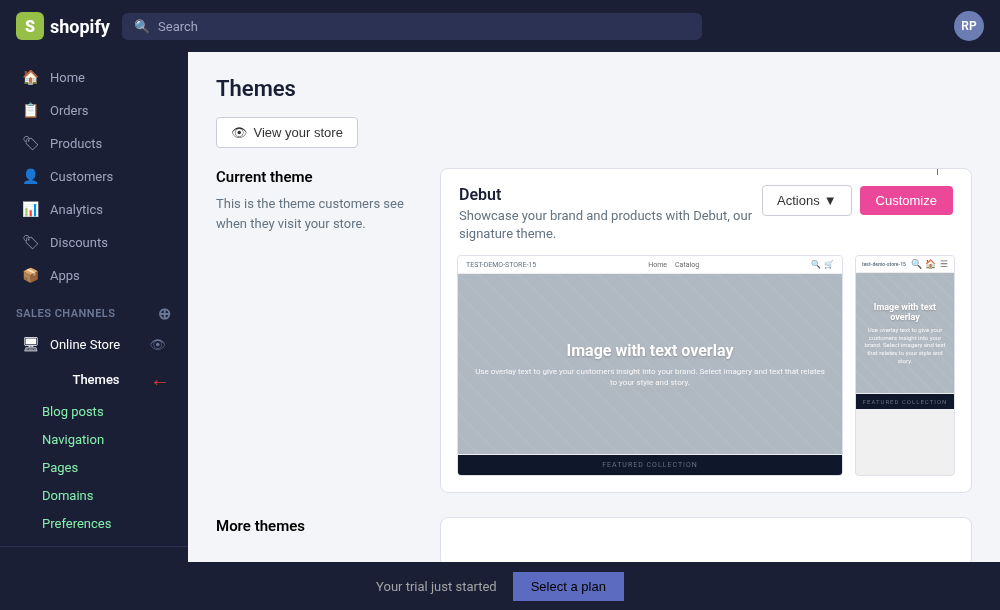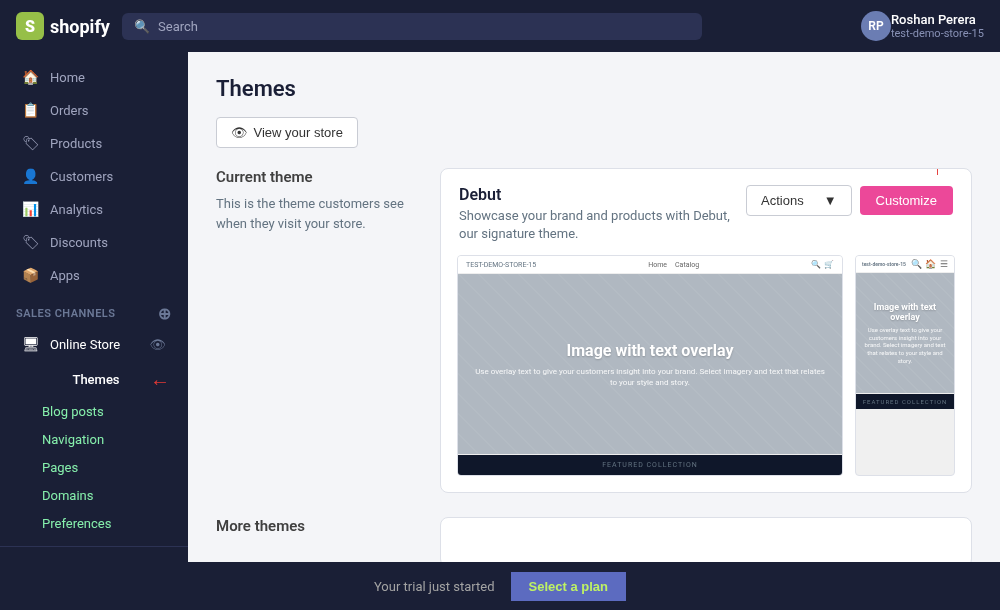--- a/index.html
+++ b/index.html
@@ -179,21 +179,21 @@
       gap: 24px;
       margin-bottom: 24px;
     }
     .theme-description {
       width: 200px;
       flex-shrink: 0;
     }
     .section-heading {
       font-size: 15px;
       font-weight: 600;
-      color: #404040;
+      color: #000000;
       margin-bottom: 8px;
     }
     .section-subtext {
       font-size: 13px;
       color: #637381;
       line-height: 1.5;
     }
 
     
     .theme-card {
@@ -222,21 +222,21 @@
       line-height: 1.4;
     }
     .theme-actions {
       display: flex;
       gap: 8px;
       align-items: center;
     }
     .actions-btn {
       display: flex;
       align-items: center;
-      gap: 20px;
+      gap: 4px;
       padding: 7px 14px;
       background: white;
       border: 1px solid #c9ccd4;
       border-radius: 4px;
       font-size: 13px;
       color: #333;
       cursor: pointer;
     }
     .customize-btn {
       padding: 7px 16px;
@@ -374,25 +374,25 @@
       gap: 16px;
       flex-shrink: 0;
     }
     .trial-text {
       color: #a3a3a3;
       font-size: 13px;
     }
     .select-plan-btn {
       padding: 7px 18px;
       background: #5c6bc0;
-      color: #bef264;
+      color: #000000;
       border: none;
       border-radius: 0;
       font-size: 13px;
-      font-weight: 700;
+      font-weight: 400;
       cursor: pointer;
     }
 
     .online-store-row {
       display: flex;
       align-items: center;
       justify-content: space-between;
       padding: 7px 16px;
       margin: 1px 6px;
       border-radius: 4px;
@@ -415,24 +415,20 @@
   <div class="logo">
     <div class="logo-icon">S</div>
     <span>shopify</span>
   </div>
   <div class="search-bar">
     <span>🔍</span>
     <span>Search</span>
   </div>
   <div class="user-section">
     <div class="avatar">RP</div>
-    <div class="user-info">
-      <div class="user-name">Roshan Perera</div>
-      <div class="user-store">test-demo-store-15</div>
-    </div>
   </div>
 </div>
 
 <div class="main-layout">
 
   <div class="sidebar">
     <div class="sidebar-nav">
 
       <div class="sidebar-item">
         <span class="sidebar-icon">🏠</span>

